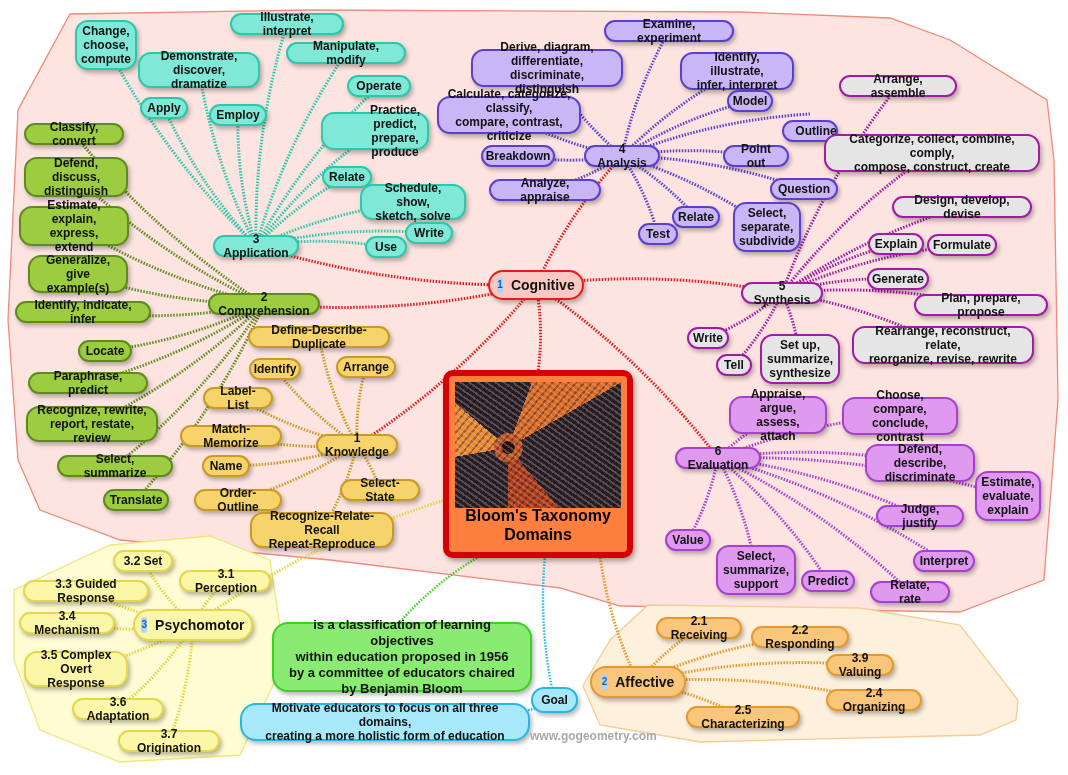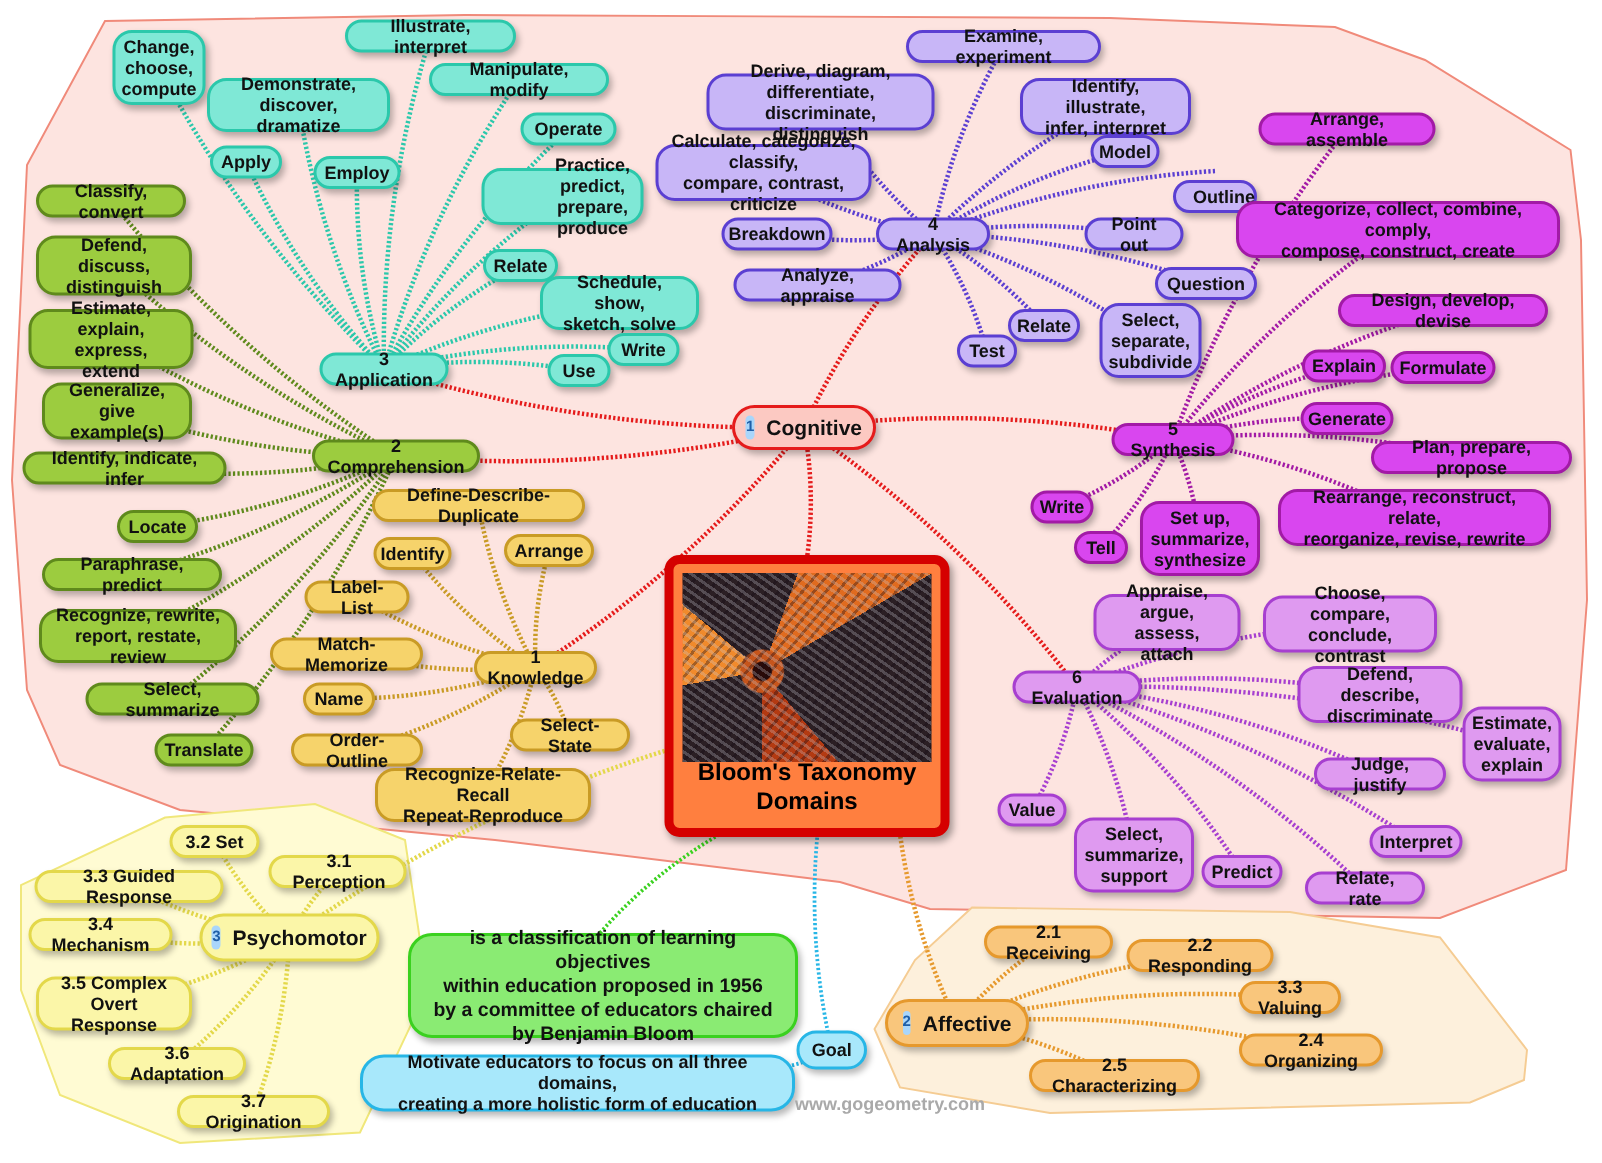--- a/index.html
+++ b/index.html
@@ -10,21 +10,21 @@
   .node { position:absolute; box-sizing:border-box; text-align:center;
           font-weight:bold; font-size:12px; line-height:14px; color:#111;
           border:2px solid; border-radius:13px; padding:4px 8px;
           box-shadow:2px 3px 4px rgba(0,0,0,0.28); white-space:nowrap;
           display:flex; align-items:center; justify-content:center; cursor:pointer; }
   .node span { white-space:pre-line; }
   .app  { background:#7fe8d6; border-color:#2bc8ab; }
   .comp { background:#9ccc3f; border-color:#5f8a1c; }
   .know { background:#f6d36b; border-color:#c99b25; }
   .anal { background:#c8b6f7; border-color:#5b3fd2; }
-  .syn  { background:#d946ef; border-color:#a21aa6; }
+  .syn  { background:#e5e5e5; border-color:#a21aa6; }
   .eval { background:#df9af0; border-color:#a73fd0; }
   .psy  { background:#fbf6a8; border-color:#e3d84a; }
   .aff  { background:#f9c67c; border-color:#e6992d; }
   .main-node { font-size:14px; border-radius:18px; padding:6px 14px; }
   .cog  { background:#fcc9c2; border-color:#e51b1b; }
   .desc { background:#8aeb73; border-color:#3ad11f; font-size:13px; line-height:16px; border-radius:16px; }
   .goal { background:#a8e8fb; border-color:#27b6e6; }
   .goaltext { background:#a8e8fb; border-color:#27b6e6; font-size:12px; border-radius:16px; }
   .num { display:inline-block; width:16px; height:16px; border-radius:8px;
          background:#a9d6fb; color:#1f5fa8; font-size:10px; line-height:16px;
@@ -442,21 +442,21 @@
       <div class="node psy" style="left: 118px; top: 730px; width: 102px; height: 22px;">
         <span>3.7 Origination</span>
       </div>
       <div class="node aff" style="left: 656px; top: 617px; width: 86px; height: 22px;">
         <span>2.1 Receiving</span>
       </div>
       <div class="node aff" style="left: 751px; top: 626px; width: 98px; height: 22px;">
         <span>2.2 Responding</span>
       </div>
       <div class="node aff" style="left: 826px; top: 654px; width: 68px; height: 22px;">
-        <span>3.3 Valuing</span>
+        <span>3.9 Valuing</span>
       </div>
       <div class="node aff" style="left: 826px; top: 689px; width: 96px; height: 22px;">
         <span>2.4 Organizing</span>
       </div>
       <div class="node aff" style="left: 686px; top: 706px; width: 114px; height: 22px;">
         <span>2.5 Characterizing</span>
       </div>
     </div>
 </div>
 

